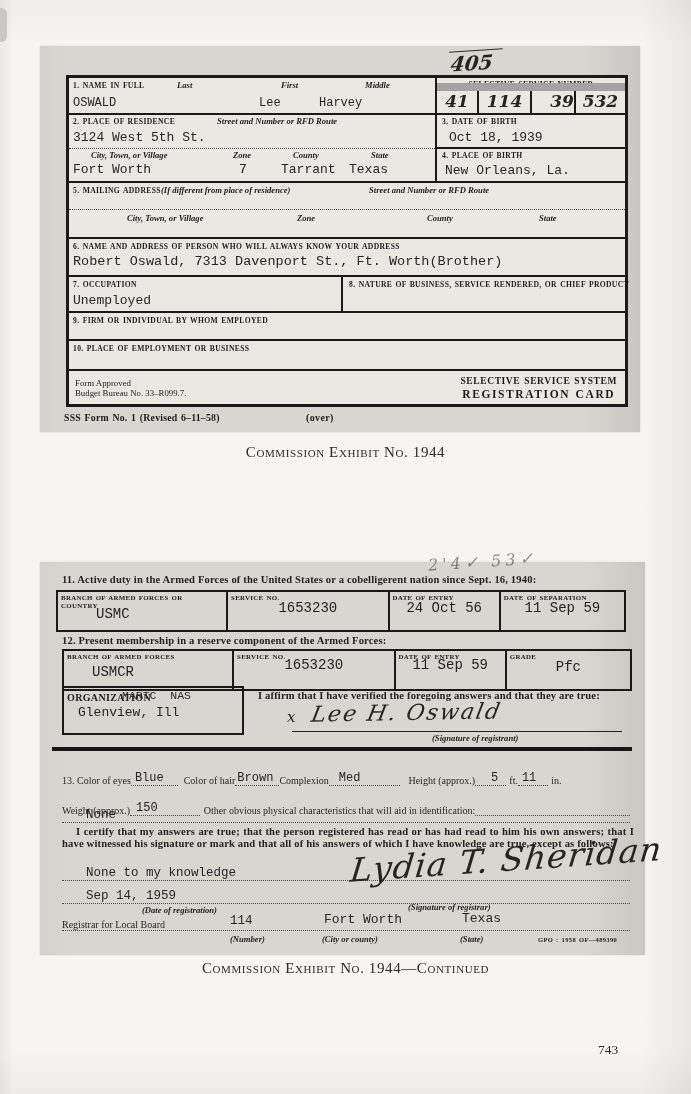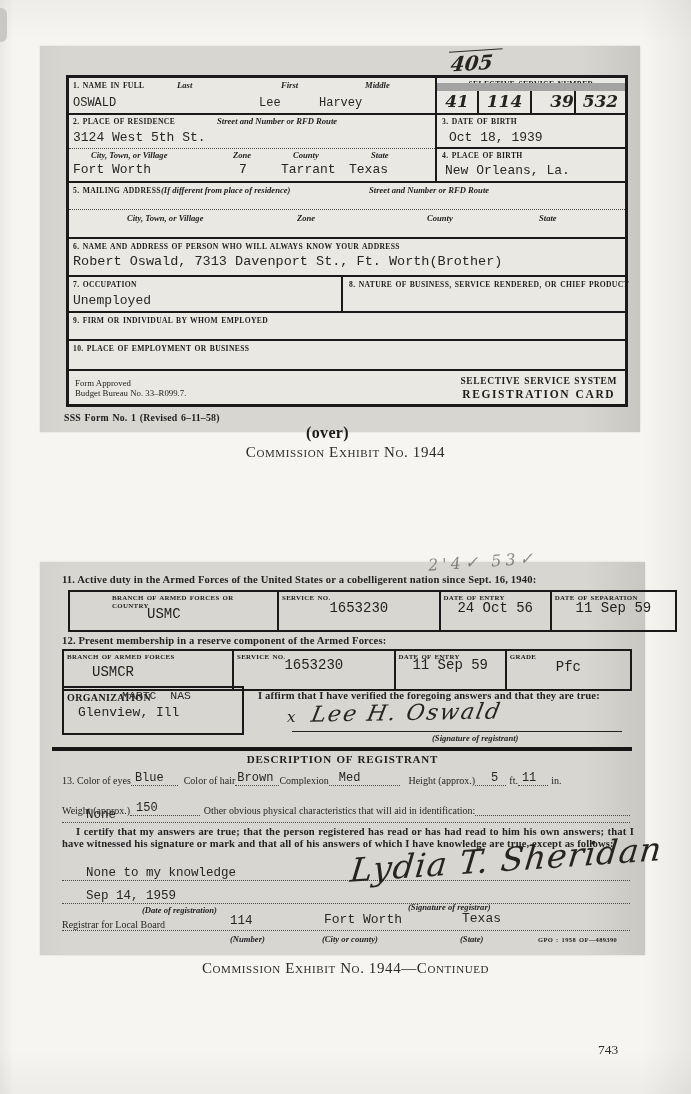--- a/index.html
+++ b/index.html
@@ -168,32 +168,32 @@
         <div>Budget Bureau No. 33–R099.7.</div>
       </div>
       <div class="abs" style="right:8px;top:5px;text-align:right;">
         <div class="lbl" style="font-size:9.5px;letter-spacing:0.6px;">SELECTIVE SERVICE SYSTEM</div>
         <div class="lbl" style="font-size:11.5px;letter-spacing:1.6px;margin-top:2px;text-align:center;">REGISTRATION CARD</div>
       </div>
     </div>
   </div>
 
   <span class="abs lbl" style="left:24px;top:366px;font-size:9.8px;letter-spacing:0.2px;">SSS Form No. 1 (Revised 6–11–58)</span>
-  <span class="abs lbl" style="left:266px;top:378px;font-size:16px;">(over)</span>
+  <span class="abs lbl" style="left:266px;top:366px;font-size:10px;">(over)</span>
 </div>
 
 <div class="abs caption" style="left:0;top:444px;">Commission Exhibit No. 1944</div>
 
 <div class="scanblock" style="left:40px;top:562px;width:605px;height:393px;">
 
   <div class="abs hand" style="left:388px;top:-10px;font-size:16px;opacity:0.5;transform:rotate(-4deg);letter-spacing:4px;">2'4✓ 53✓</div>
 
   <div class="abs sertext" style="left:22px;top:12px;width:560px;">11. Active duty in the Armed Forces of the United States or a cobelligerent nation since Sept. 16, 1940:</div>
 
-  <div class="table" style="left:28px;top:28px;width:566px;height:38px;padding-left:39px;">
+  <div class="table" style="left:16px;top:28px;width:566px;height:38px;">
     <div class="tcol" style="width:30%;">
       <div class="tlbl" style="white-space:normal;width:125px;">BRANCH OF ARMED FORCES OR COUNTRY</div>
       <span class="abs tval" style="left:38px;top:16px;">USMC</span>
     </div>
     <div class="tcol" style="width:28.5%;">
       <div class="tlbl">SERVICE NO.</div>
       <div class="tval">1653230</div>
     </div>
     <div class="tcol" style="width:19.5%;">
       <div class="tlbl">DATE OF ENTRY</div>
@@ -232,21 +232,20 @@
     <span class="abs type" style="left:14px;top:17px;font-size:13px;">Glenview, Ill</span>
   </div>
 
   <div class="abs sertext" style="left:218px;top:128px;width:370px;">I affirm that I have verified the foregoing answers and that they are true:</div>
   <span class="abs hand" style="left:247px;top:146px;font-size:15px;">x</span>
   <span class="abs hand" style="left:272px;top:138px;font-size:22px;transform:skewX(-12deg) rotate(-1deg);letter-spacing:2px;">Lee H. Oswald</span>
   <div class="abs" style="left:252px;top:169px;width:330px;border-top:1.5px solid #222;"></div>
   <span class="abs ilbl" style="left:392px;top:171px;">(Signature of registrant)</span>
 
   <div class="abs" style="left:12px;top:185px;width:580px;height:3.5px;background:#171717;"></div>
-  <div class="abs lbl" style="left:0;top:191px;width:100%;text-align:center;font-size:11px;letter-spacing:0.8px;">DESCRIPTION OF REGISTRANT</div>
 
   <div class="abs descrow" style="left:22px;top:206px;width:568px;height:18px;">
     <span class="desclbl">13. Color of eyes</span>
     <span class="type dotlead" style="padding:0 14px 0 4px;font-size:12px;">Blue</span>
     <span class="desclbl" style="margin-left:6px;">Color of hair</span>
     <span class="type dotlead" style="padding:0 6px 0 2px;font-size:12px;">Brown</span>
     <span class="desclbl">Complexion</span>
     <span class="type dotlead" style="padding:0 40px 0 10px;font-size:12px;">Med</span>
     <span class="desclbl" style="margin-left:8px;">Height (approx.)</span>
     <span class="type dotlead" style="padding:0 8px 0 16px;font-size:12px;">5</span>

